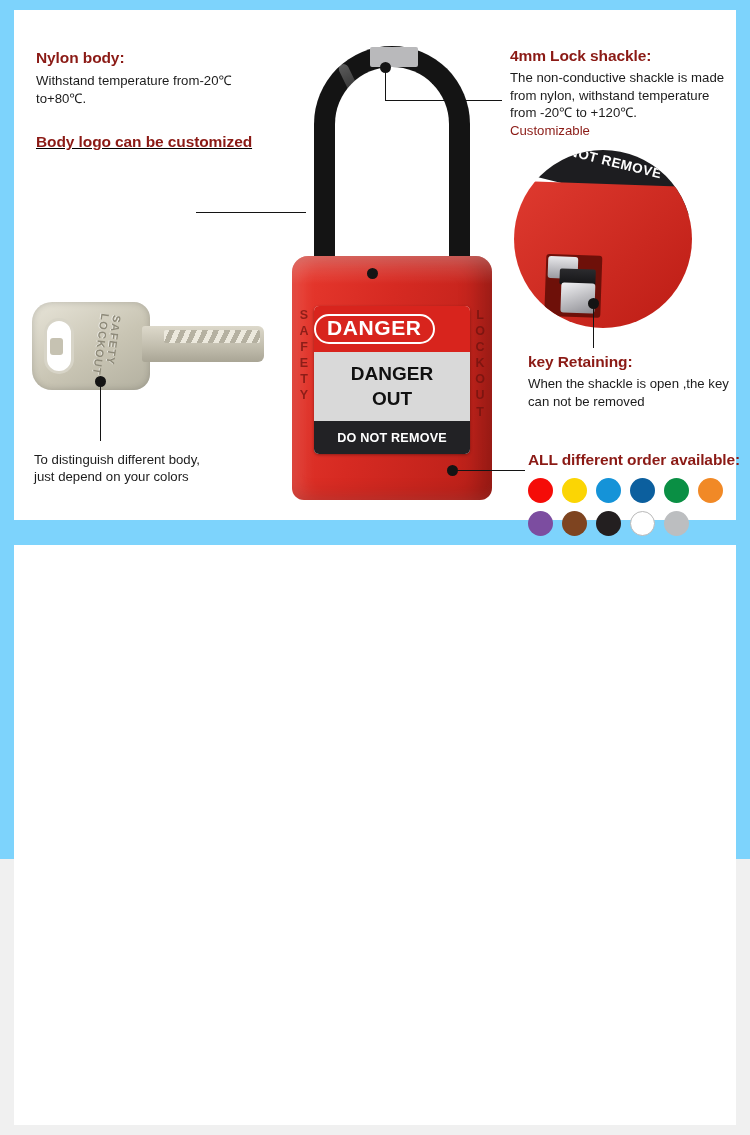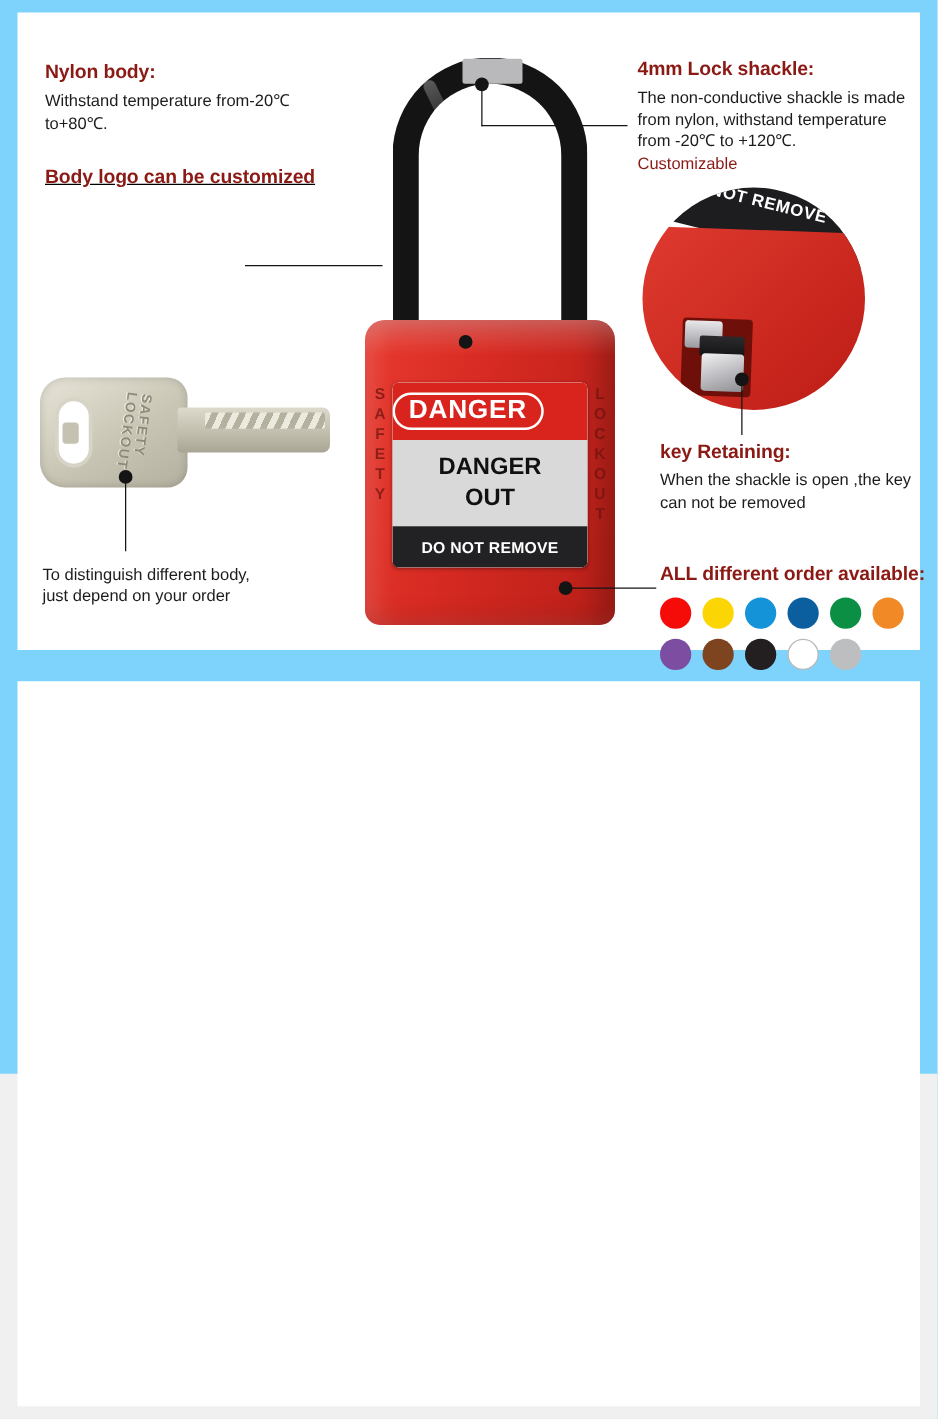--- a/index.html
+++ b/index.html
@@ -314,21 +314,21 @@
       <div class="key-blade"></div>
       <div class="key-teeth"></div>
     </div>
 
     <div class="dot" style="left:81px; top:366px;"></div>
     <div class="lline v1px" style="left:86px; top:376px; height:55px;"></div>
 
     <div class="tb" id="txt-laser">
       <div class="body-text" style="margin-top:4px;">
         <div>To distinguish different body,</div>
-        <div>just depend on your order</div>
+        <div>just depend on your colors</div>
       </div>
     </div>
 
     <div class="dot" style="left:433px; top:455px;"></div>
     <div class="lline h1px" style="left:443px; top:460px; width:68px;"></div>
 
     <div class="tb" id="txt-colors">
       <div class="heading">ALL different  order available:</div>
       <div class="swatch-row" id="swatch-row-1" style="margin-top:9px;">
           <div class="swatch" style="background: rgb(245, 12, 8);"></div>

